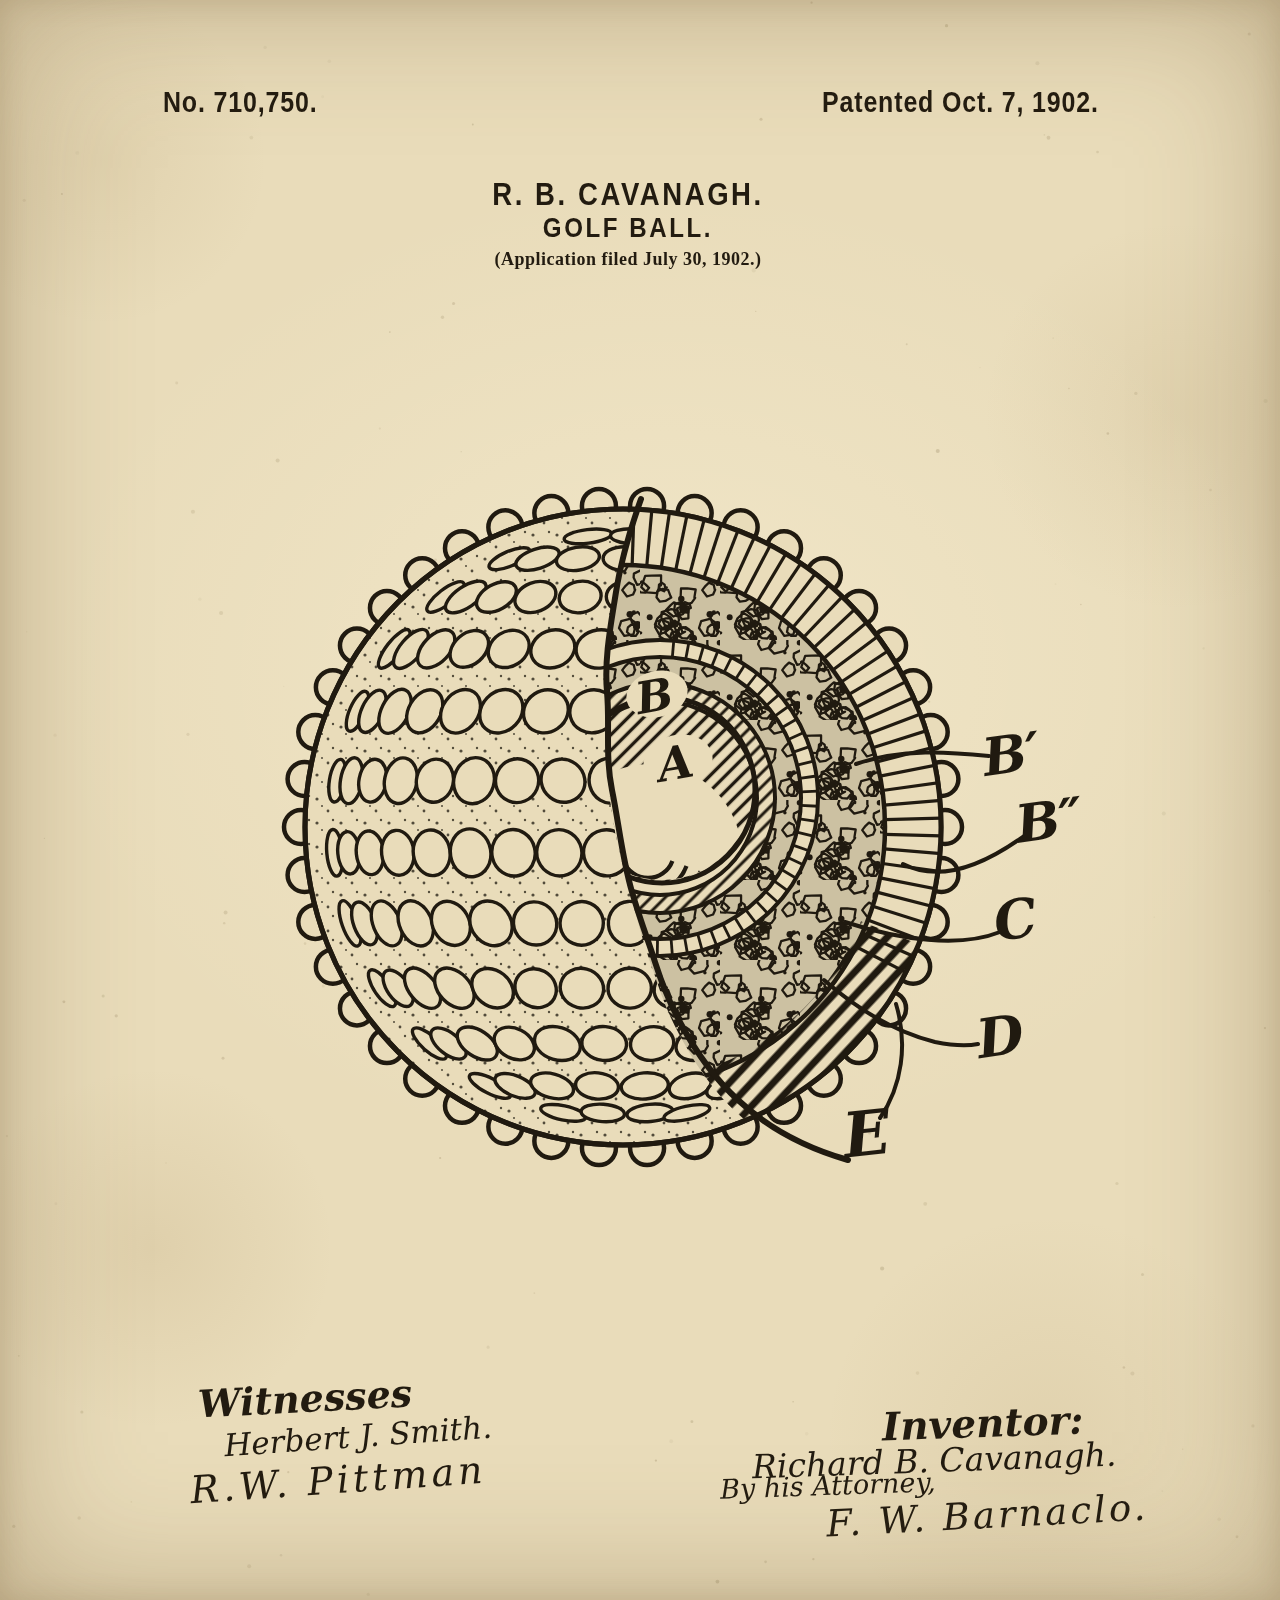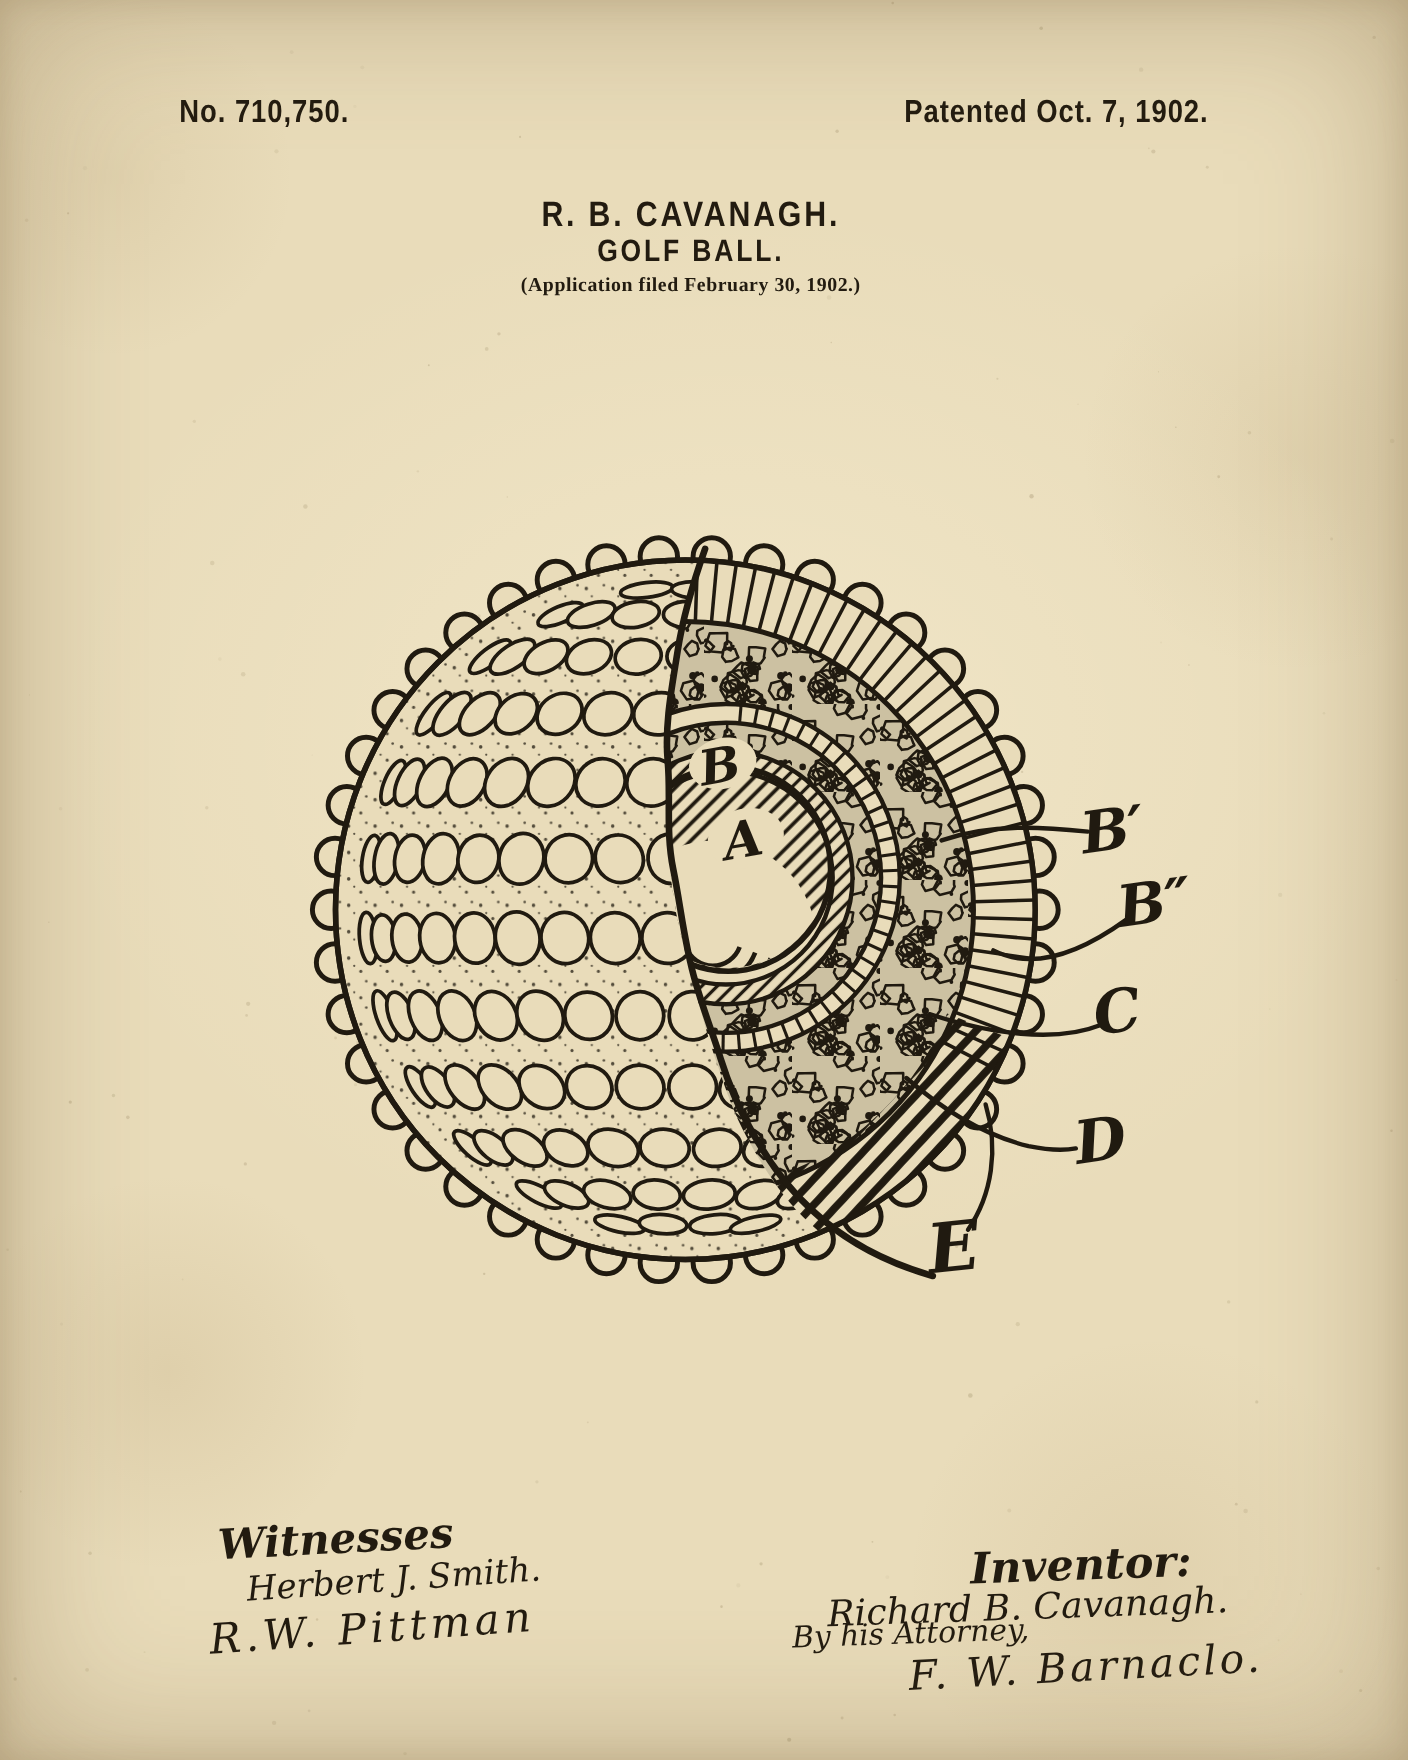--- a/index.html
+++ b/index.html
@@ -557,21 +557,21 @@
     <text x="1018" y="938" font-size="54" text-anchor="middle" transform="rotate(-8 1018 938)">C</text>
     <text x="1003" y="1055" font-size="54" text-anchor="middle" transform="rotate(-8 1003 1055)">D</text>
     <text x="869" y="1155" font-size="62" text-anchor="middle" transform="rotate(-6 869 1155)">E</text>
   </svg>
 
   <div class="abs gothic squeeze" style="left:163px;top:86px;font-size:29px;">No. 710,750.</div>
   <div class="abs gothic squeeze" style="left:822px;top:86px;font-size:29px;">Patented Oct. 7, 1902.</div>
 
   <div class="abs gothic center-squeeze" style="left:628px;top:176px;font-size:32px;letter-spacing:3px;">R. B. CAVANAGH.</div>
   <div class="abs gothic center-squeeze" style="left:628px;top:212px;font-size:28px;letter-spacing:3px;">GOLF BALL.</div>
-  <div class="abs serif-small" style="left:628px;top:249px;font-size:18px;transform:translateX(-50%);letter-spacing:0.5px;">(Application filed February 30, 1902.)</div>
+  <div class="abs serif-small" style="left:628px;top:249px;font-size:18px;transform:translateX(-50%);letter-spacing:0.5px;">(Application filed July 30, 1902.)</div>
 
   <div class="abs script" style="left:198px;top:1376px;font-size:38px;font-weight:bold;transform:rotate(-3deg);">Witnesses</div>
   <div class="abs script" style="left:224px;top:1418px;font-size:31px;transform:rotate(-4deg);">Herbert J. Smith.</div>
   <div class="abs script" style="left:190px;top:1458px;font-size:38px;letter-spacing:4px;transform:rotate(-4deg);">R.W. Pittman</div>
 
   <div class="abs script" style="left:882px;top:1400px;font-size:39px;font-weight:bold;transform:rotate(-2deg);">Inventor:</div>
   <div class="abs script" style="left:752px;top:1441px;font-size:33px;transform:rotate(-2deg);">Richard B. Cavanagh.</div>
   <div class="abs script" style="left:720px;top:1470px;font-size:27px;transform:rotate(-2deg);">By his Attorney,</div>
   <div class="abs script" style="left:826px;top:1494px;font-size:37px;letter-spacing:3px;transform:rotate(-3deg);">F. W. Barnaclo.</div>
 </div>

